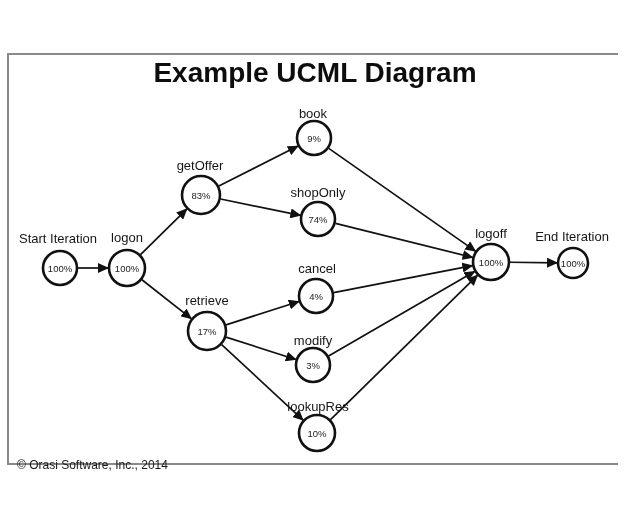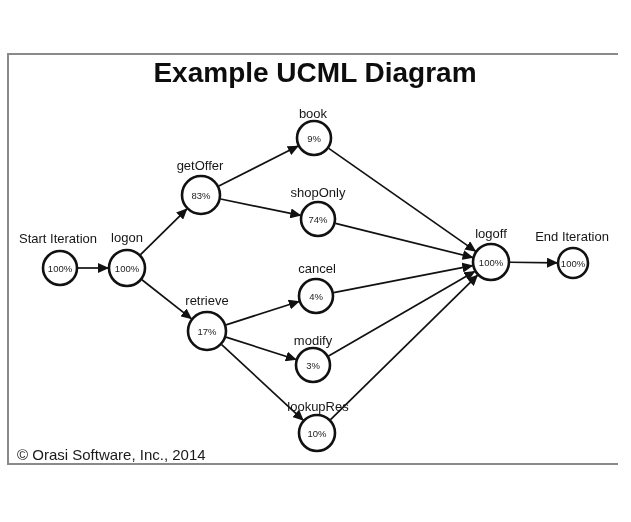--- a/index.html
+++ b/index.html
@@ -32,22 +32,22 @@
     width: 616px;
     text-align: center;
     font-size: 28px;
     font-weight: bold;
     color: #0d0d0d;
     letter-spacing: 0px;
   }
   .copyright {
     position: absolute;
     left: 17px;
-    top: 446px;
-    font-size: 15px;
+    top: 458px;
+    font-size: 12px;
     color: #1a1a1a;
   }
   svg.diagram {
     position: absolute;
     left: 0;
     top: 0;
   }
   .edge {
     stroke: #111111;
     stroke-width: 1.7;

